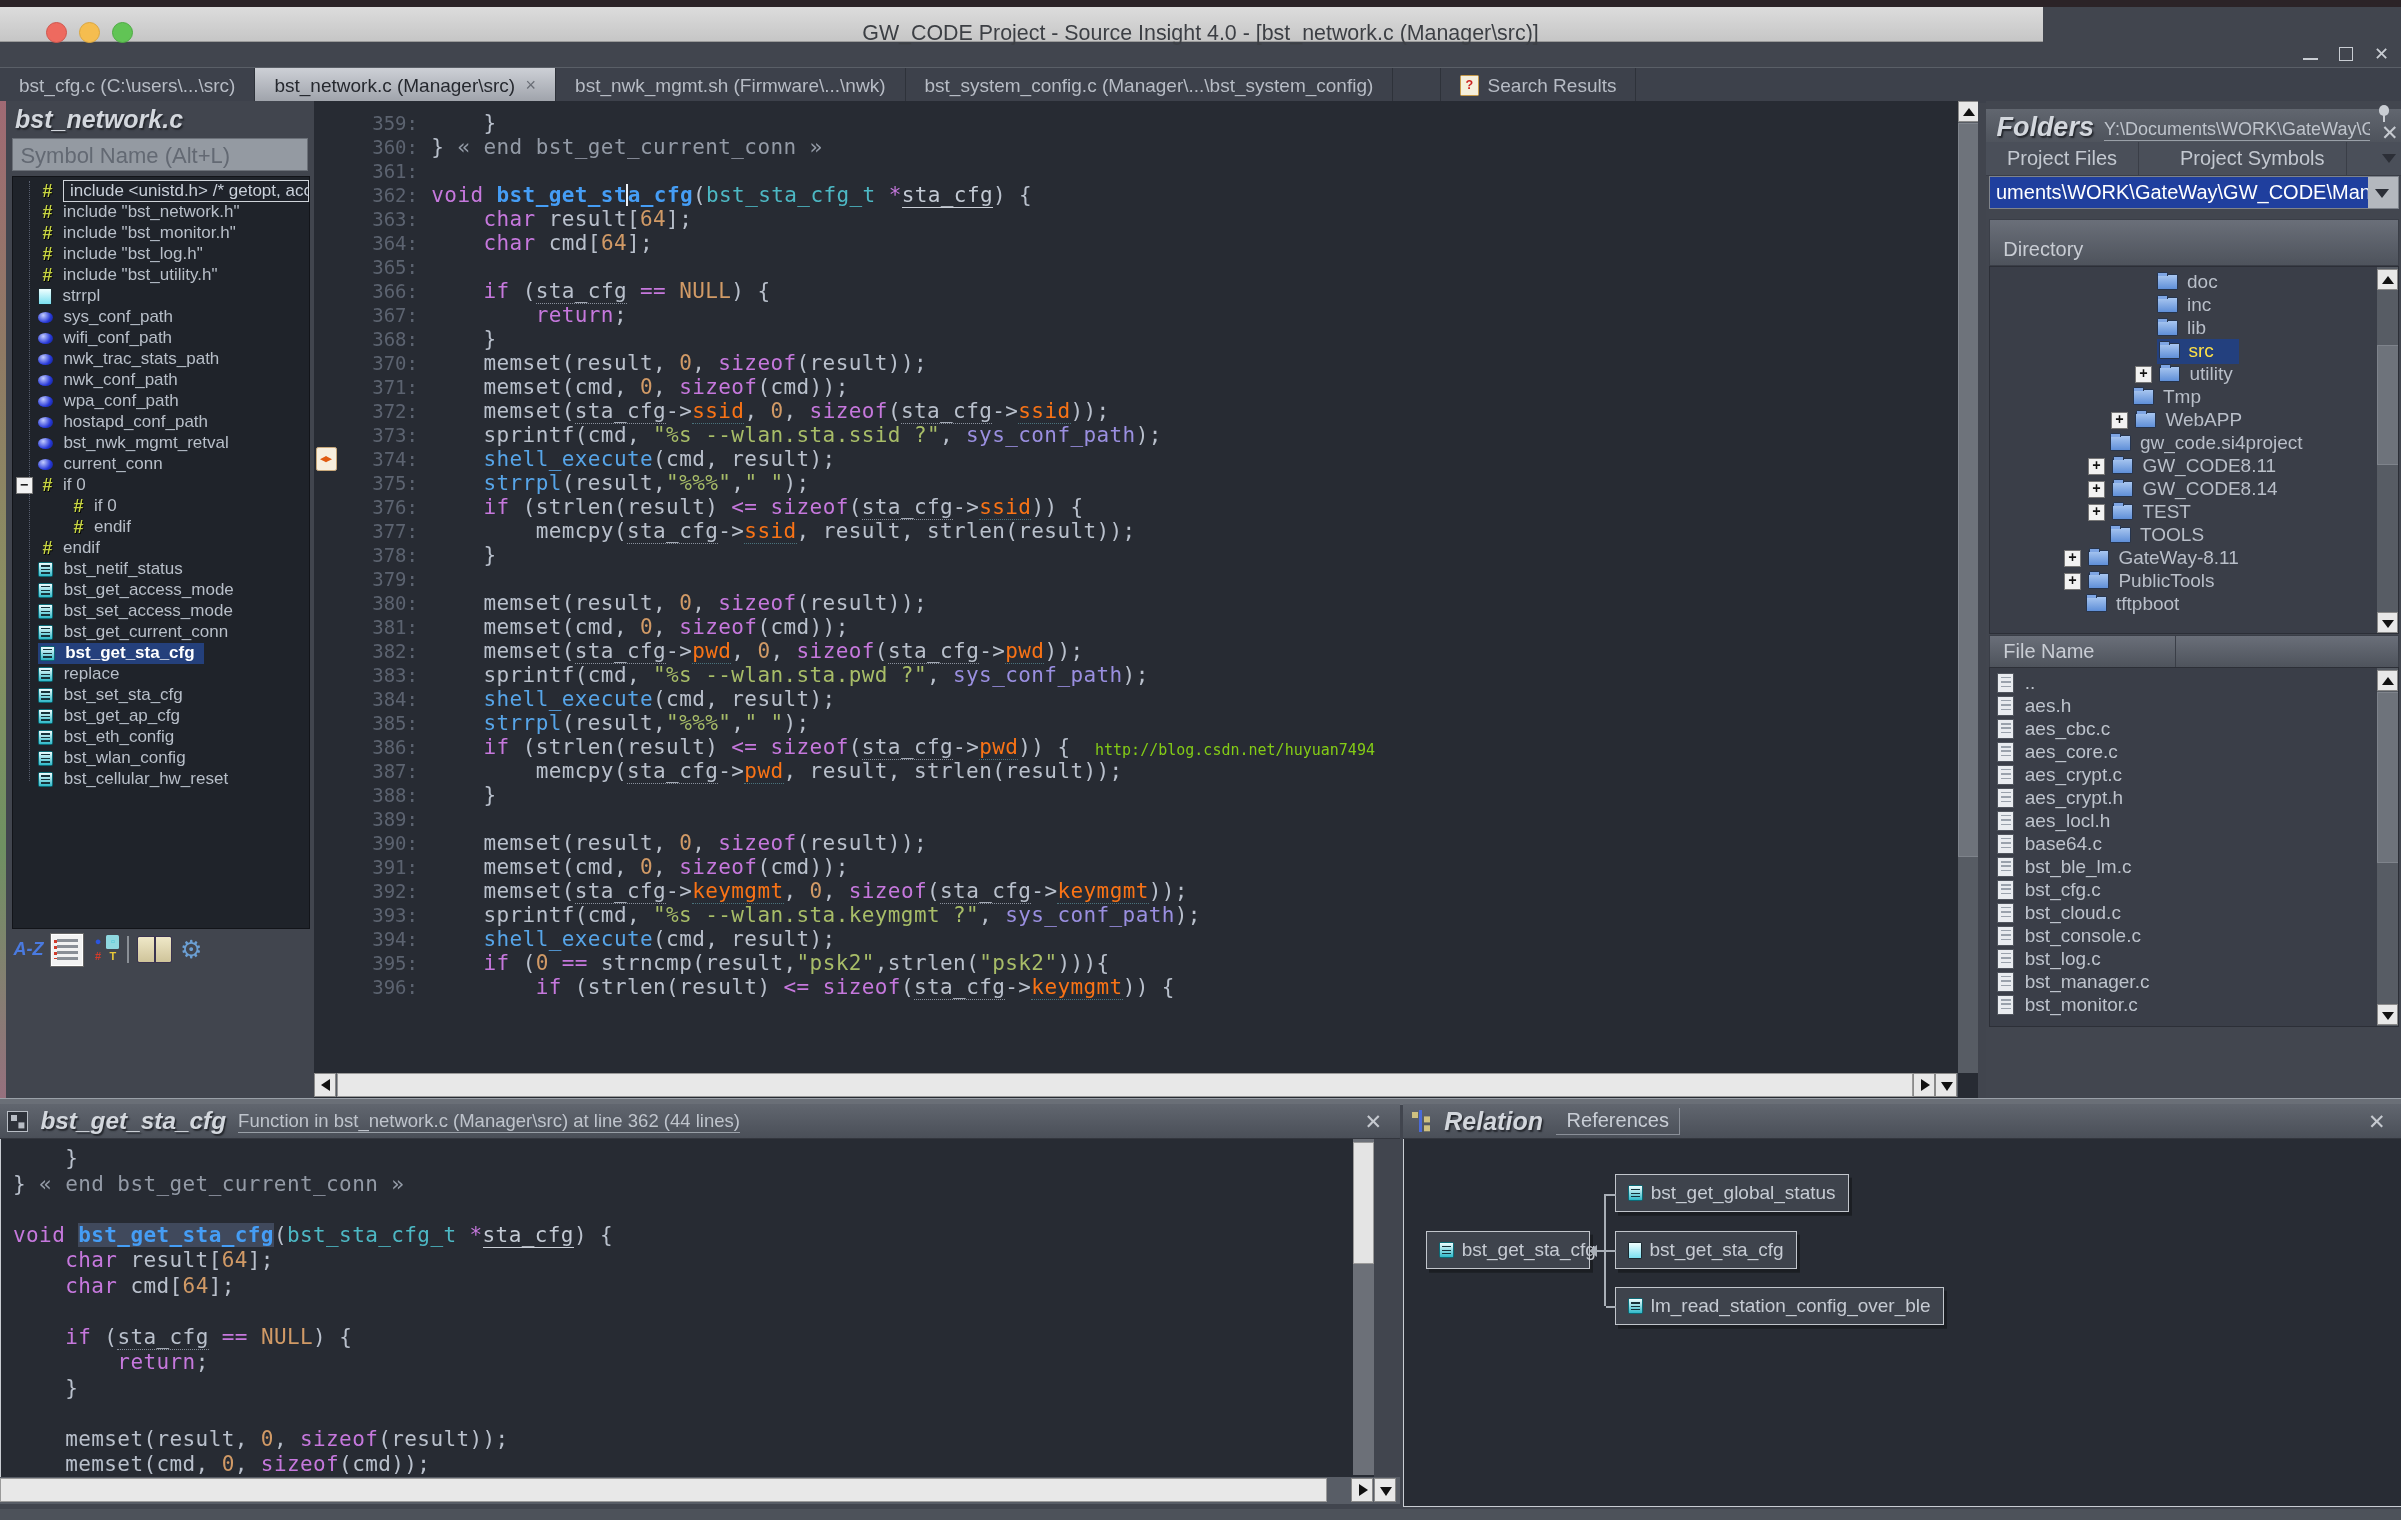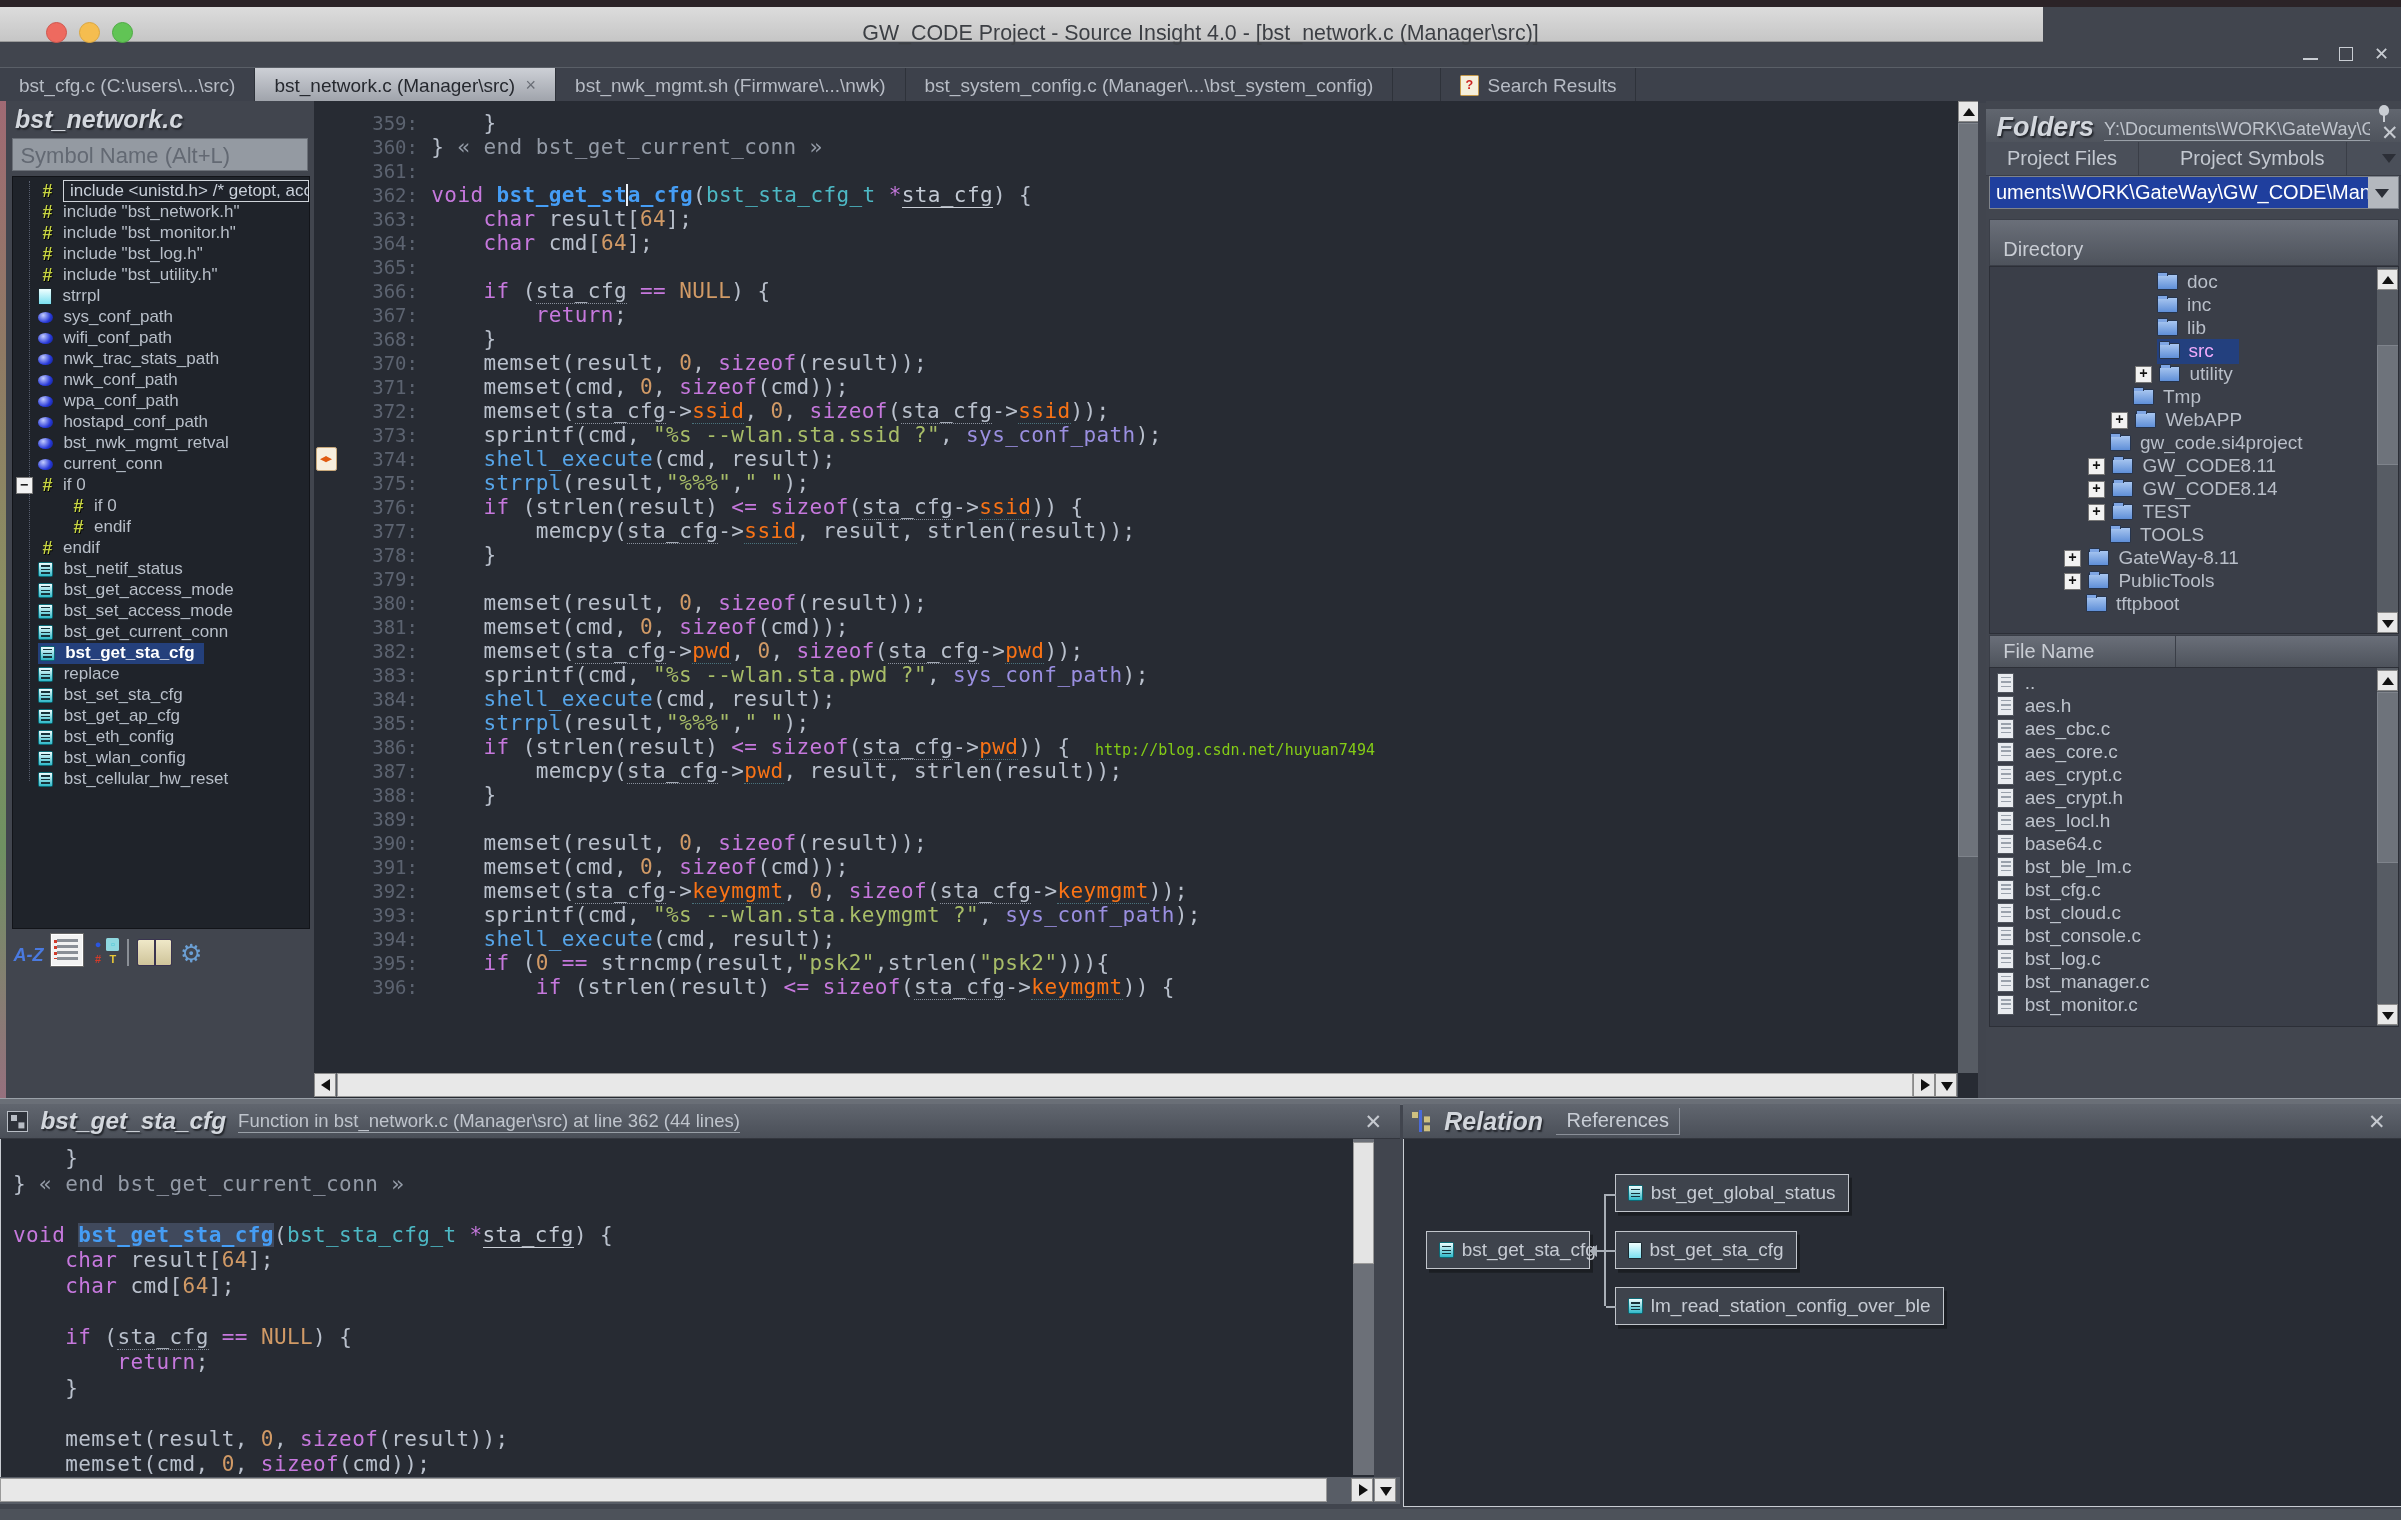--- a/index.html
+++ b/index.html
@@ -61,21 +61,21 @@
   .ic-func::after{content:"";position:absolute;left:2.2px;top:2.2px;right:2.2px;bottom:2.2px;
            background:repeating-linear-gradient(#16323a 0 1.5px,transparent 1.5px 3.7px);}
   .ic-doc{width:12px;height:15px;flex:none;margin-right:10.4px;border:1.5px solid #1a2a30;border-radius:1.5px;
           background:linear-gradient(#f0ffff,#79dff0);}
   .minusbox{position:absolute;left:3px;top:2.2px;width:15px;height:15px;background:#f2f2f2;border:0.7px solid #777;
             color:#111;font:bold 13.3px/13.3px "DejaVu Sans Mono",monospace;text-align:center;}
   .selwrap{background:#24407c;color:#ffffff;font-weight:bold;display:flex;align-items:center;
            padding:0.7px 9px 0.7px 1.5px;}
   .focusbox{position:relative;z-index:60;background:#1f232b;border:0.7px solid #d0d4da;
             padding:0 6px;width:350px;color:#c9d0da;overflow:hidden;}
-  #sb-toolbar{left:7.4px;top:832px;height:33px;display:flex;align-items:flex-end;gap:8px;}
+  #sb-toolbar{left:7.4px;top:832px;height:33px;display:flex;align-items:center;gap:8px;}
   #az-btn{color:#4a7ae0;font-weight:bold;font-size:18px;font-style:italic;}
   #list-btn{width:30px;height:30px;background:#f2f2f2;border:1.5px solid #fff;outline:0.7px solid #666;
             position:relative;}
   #list-btn::after{content:"";position:absolute;left:4.4px;top:4.4px;right:4.4px;bottom:4.4px;
             background:repeating-linear-gradient(#8a8f96 0 3px,transparent 3px 6px);}
   #list-btn::before{content:"";position:absolute;left:1.5px;top:5.2px;width:3px;height:19px;
             background:repeating-linear-gradient(#d23b2a 0 3px,transparent 3px 6px);}
   .mini2x2{display:grid;grid-template-columns:13.3px 13.3px;grid-auto-rows:13.3px;gap:1.5px;}
   .mg{font-size:11px;line-height:13.3px;text-align:center;font-weight:bold;}
   #book-btn{width:33px;height:25px;background:linear-gradient(#efe8c8,#cfc49a);border:1.5px solid #3a3450;
@@ -129,21 +129,21 @@
            border:0.7px solid #3a3e47;box-sizing:border-box;display:flex;align-items:flex-end;padding:0 0 4.4px 13.3px;}
   #dir-tree{left:3px;top:165px;width:410px;height:368px;background:#3a3e48;border:0.7px solid #2c2f37;
             overflow:hidden;position:absolute;box-sizing:border-box;}
   .trow{display:flex;align-items:center;height:23px;font-size:19px;color:#b9bfc9;white-space:nowrap;}
   .fold{width:19px;height:14px;flex:none;background:linear-gradient(#a8c6f0,#5f8fd8);
         border:0.7px solid #26344c;border-radius:1.5px;position:relative;margin-right:9px;}
   .fold::before{content:"";position:absolute;top:-3.7px;left:-0.7px;width:9px;height:3px;background:#7fa6e4;
         border:0.7px solid #26344c;border-bottom:none;border-radius:1.5px 1.5px 0 0;}
   .expbox{width:15px;height:15px;background:#f2f2f2;border:0.7px solid #777;color:#111;flex:none;
           font:bold 13.3px/13.3px "DejaVu Sans Mono",monospace;text-align:center;margin-right:7.4px;}
-  .tsel{background:#23407e;color:#f0abfc;padding:1.5px 25px 1.5px 1.5px;display:flex;align-items:center;}
+  .tsel{background:#23407e;color:#fde047;padding:1.5px 25px 1.5px 1.5px;display:flex;align-items:center;}
   #file-list{left:3px;top:566px;width:410px;height:360px;background:#3a3e48;border:0.7px solid #2c2f37;
              overflow:hidden;position:absolute;box-sizing:border-box;}
   .frow{display:flex;align-items:center;height:23px;font-size:19px;color:#bdc3cc;padding-left:7.4px;white-space:nowrap;}
   .fdoc{width:15px;height:18px;flex:none;background:#e9ecf0;border:0.7px solid #50555e;margin-right:10.4px;position:relative;}
   .fdoc::after{content:"";position:absolute;left:2.2px;top:3px;right:2.2px;bottom:3px;
         background:repeating-linear-gradient(#9aa2ac 0 1.5px,transparent 1.5px 4.4px);}
 
   
   #split-h{left:0;top:1098px;width:2401px;height:6px;background:#6a6f77;border-top:0.7px solid #9aa0a8;}
   #ctxpanel{left:0;top:1104px;width:1400px;height:405px;background:#41454e;}

